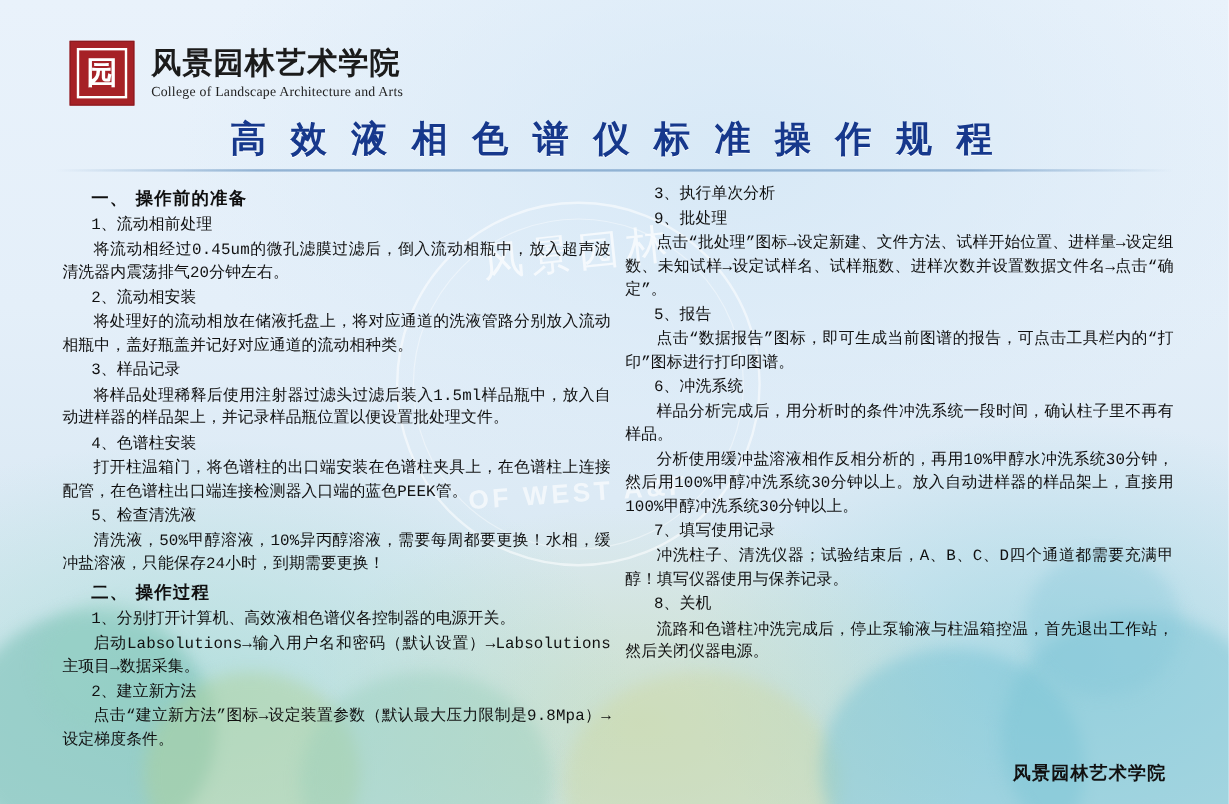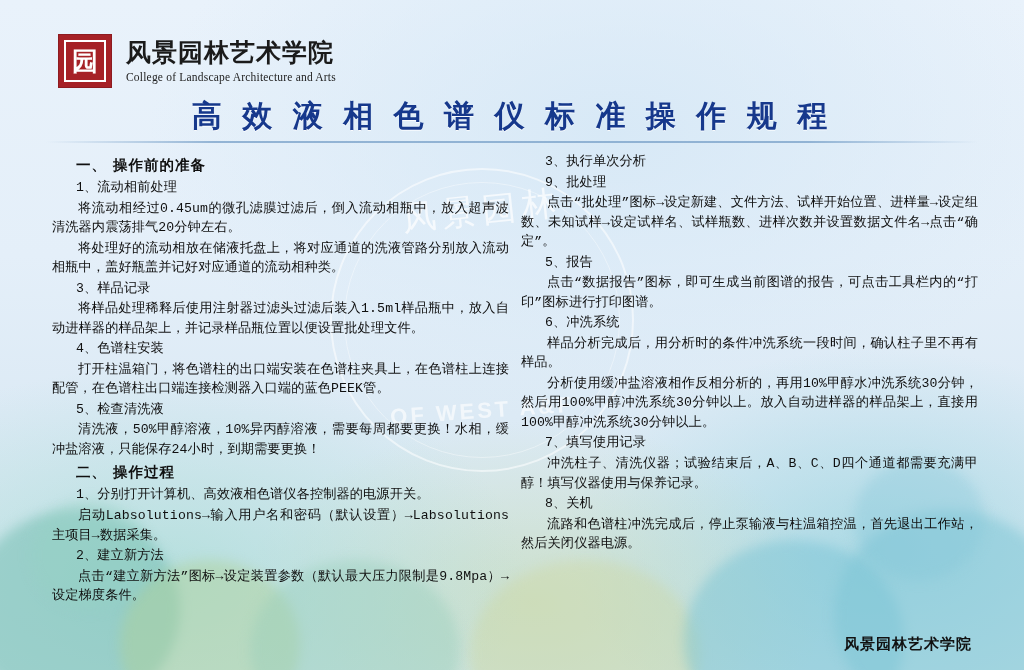--- a/index.html
+++ b/index.html
@@ -241,20 +241,21 @@
   <div class="title-rule"></div>
 
   <div class="columns">
 
     <div class="col">
       <div class="sec-head">一、 操作前的准备</div>
 
       <div class="para sub">1、流动相前处理</div>
       <div class="para indent">将流动相经过0.45um的微孔滤膜过滤后，倒入流动相瓶中，放入超声波清洗器内震荡排气20分钟左右。</div>
 
+      <div class="para sub">2、流动相安装</div>
       <div class="para indent">将处理好的流动相放在储液托盘上，将对应通道的洗液管路分别放入流动相瓶中，盖好瓶盖并记好对应通道的流动相种类。</div>
 
       <div class="para sub">3、样品记录</div>
       <div class="para indent">将样品处理稀释后使用注射器过滤头过滤后装入1.5ml样品瓶中，放入自动进样器的样品架上，并记录样品瓶位置以便设置批处理文件。</div>
 
       <div class="para sub">4、色谱柱安装</div>
       <div class="para indent">打开柱温箱门，将色谱柱的出口端安装在色谱柱夹具上，在色谱柱上连接配管，在色谱柱出口端连接检测器入口端的蓝色PEEK管。</div>
 
       <div class="para sub">5、检查清洗液</div>
       <div class="para indent">清洗液，50%甲醇溶液，10%异丙醇溶液，需要每周都要更换！水相，缓冲盐溶液，只能保存24小时，到期需要更换！</div>

